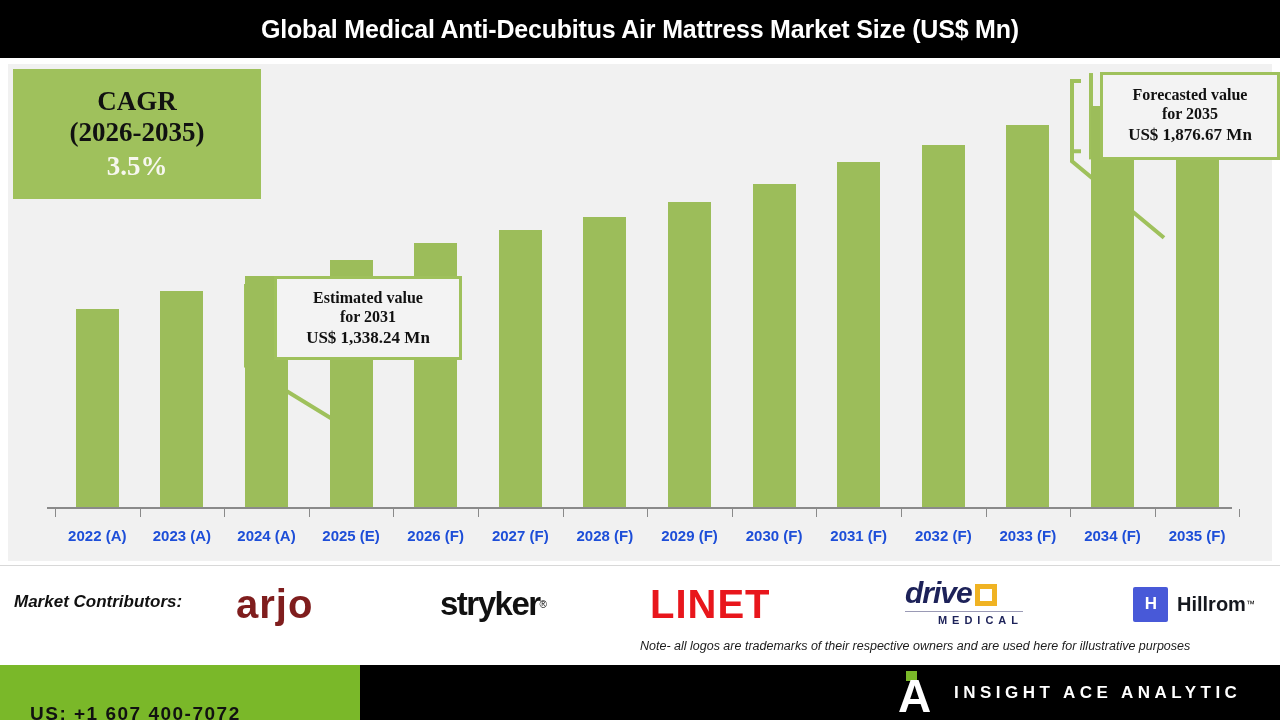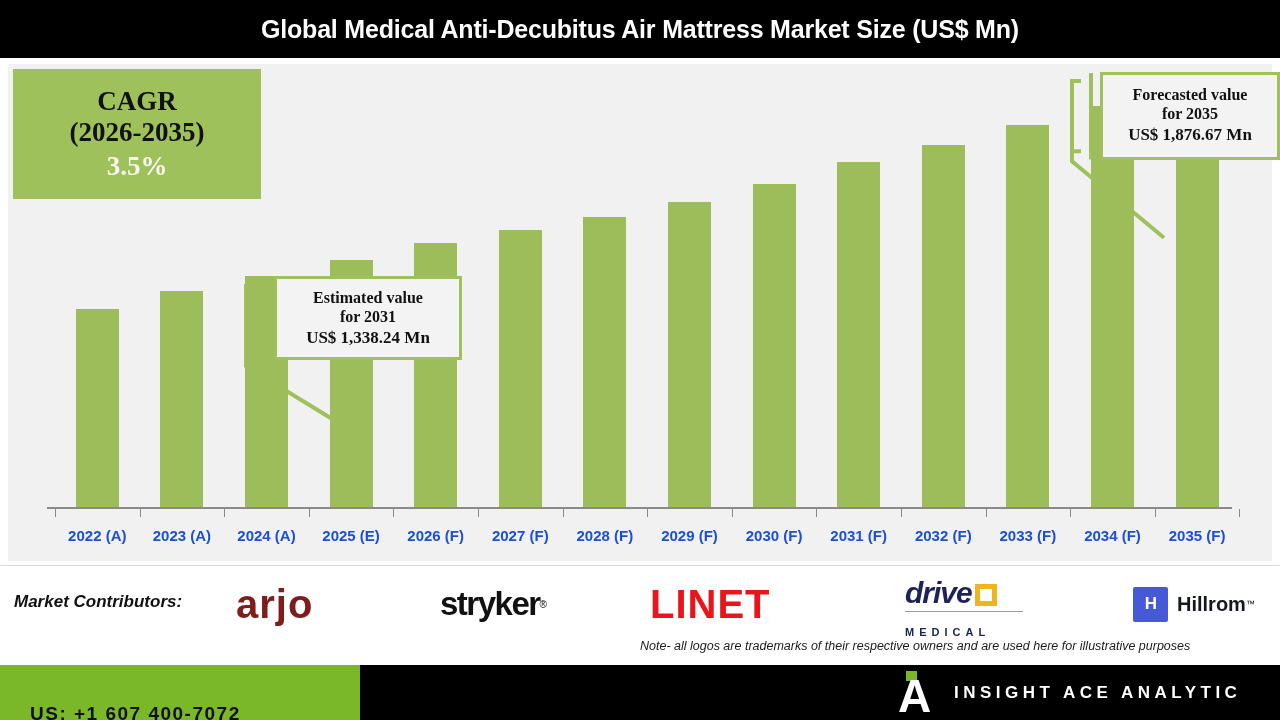--- a/index.html
+++ b/index.html
@@ -104,22 +104,22 @@
     font-size:30px;font-weight:bold;font-style:italic;color:#1d2259;
     font-family:"Liberation Sans", sans-serif;letter-spacing:-1px;
   }
   .drive-mark{
     width:22px;height:22px;margin-left:3px;margin-top:4px;
     border:5px solid #f0b323;border-left-color:#f0b323;
     box-sizing:border-box;
   }
   .drive-med{
     font-size:11px;font-weight:bold;color:#1d2259;letter-spacing:5px;
-    border-top:1px solid #9a9ab5;padding-top:14px;margin-top:1px;width:118px;
-    text-align:left;font-family:"Liberation Sans", sans-serif;
+    border-top:1px solid #9a9ab5;padding-top:2px;margin-top:1px;width:118px;
+    text-align:right;font-family:"Liberation Sans", sans-serif;
   }
   .logo-hillrom{left:1133px;}
   .hill-sq{
     width:35px;height:35px;background:#4859d8;border-radius:2px;
     display:flex;align-items:center;justify-content:center;margin-right:9px;
   }
   .hill-h{color:#fff;font-size:17px;font-weight:bold;font-family:"Liberation Sans", sans-serif;letter-spacing:-1px;}
   .hill-txt{font-size:20px;font-weight:bold;color:#15181f;font-family:"Liberation Sans", sans-serif;}
   .hill-tm{font-size:9px;vertical-align:super;}
 

